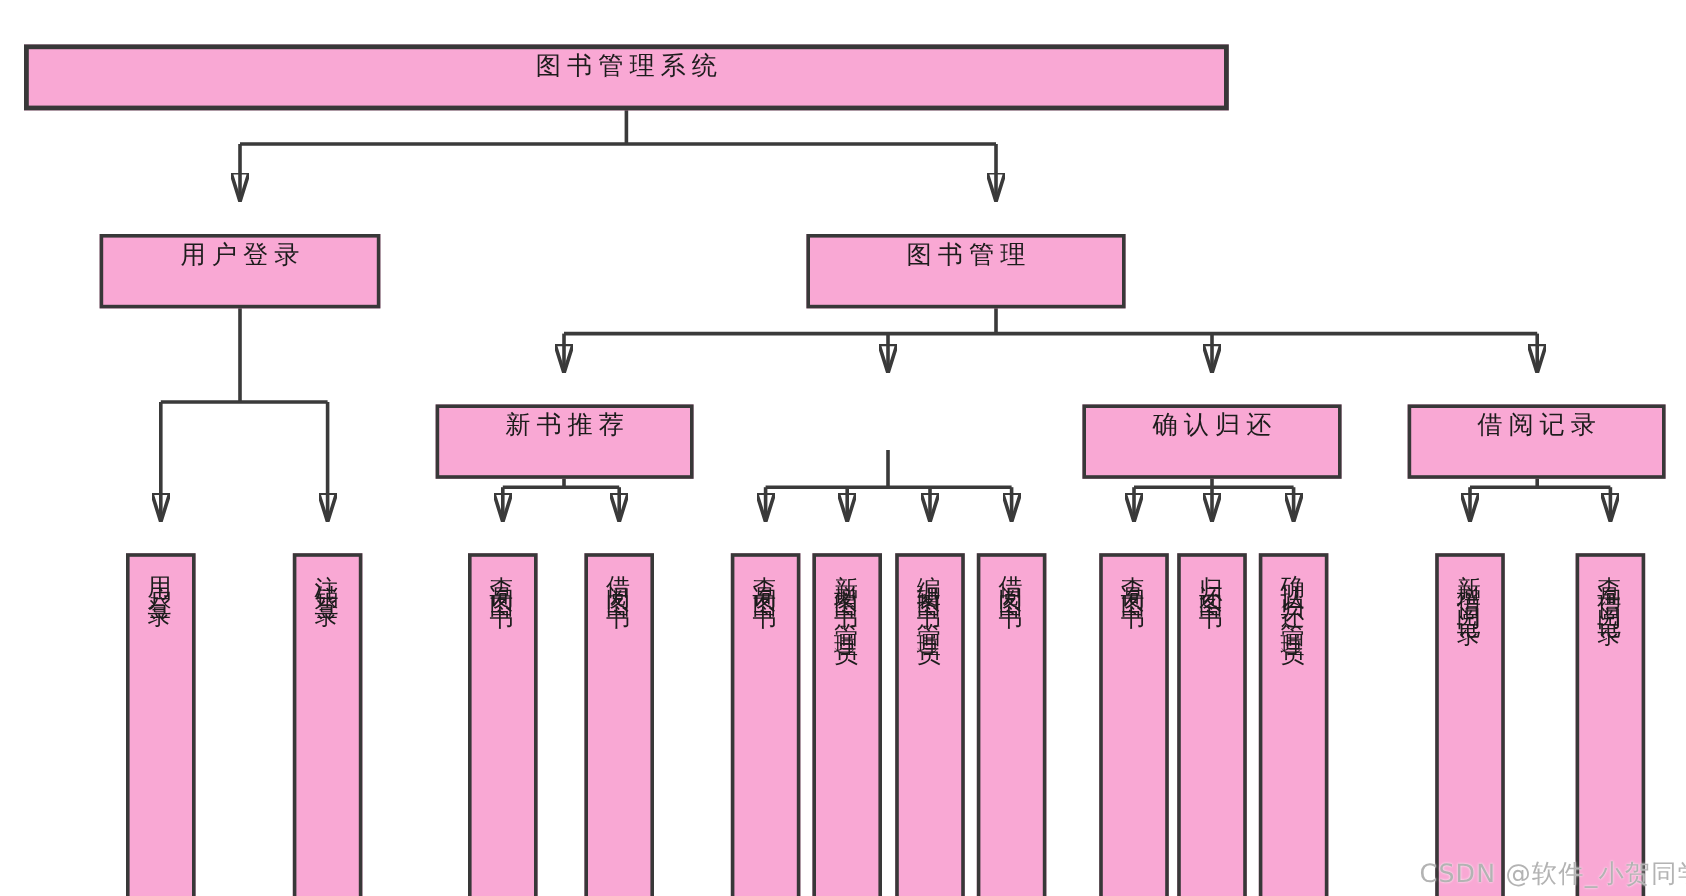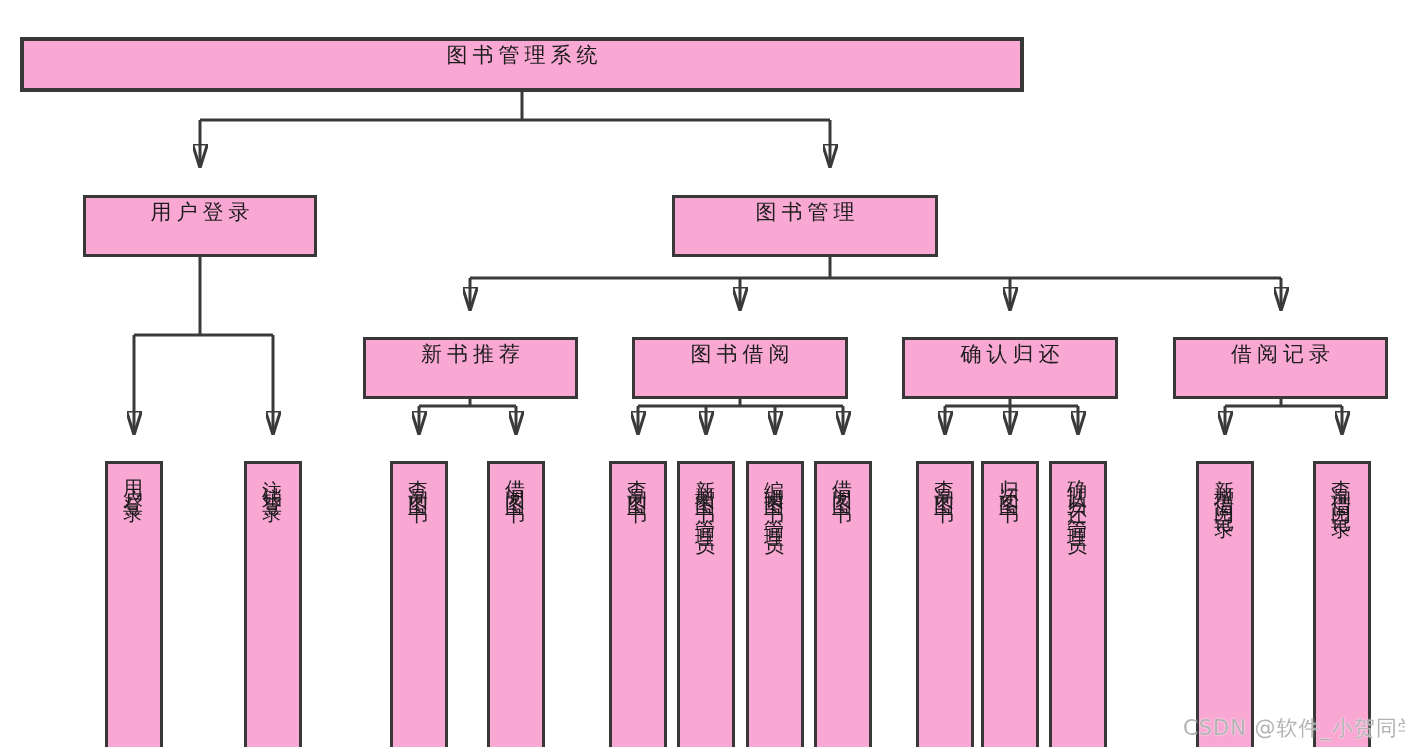--- a/index.html
+++ b/index.html
@@ -136,23 +136,20 @@
   <div class="node hbox" style="left:83px; top:171px; width:234px; height:62px;">
     <span>用户登录</span>
   </div>
   <div class="node hbox" style="left:672px; top:171px; width:266px; height:62px;">
     <span>图书管理</span>
   </div>
 
   <div class="node hbox" style="left:363px; top:313px; width:215px; height:62px;">
     <span>新书推荐</span>
   </div>
-  <div class="node hbox" style="left:632px; top:313px; width:216px; height:62px;">
-    <span>图书借阅</span>
-  </div>
   <div class="node hbox" style="left:902px; top:313px; width:216px; height:62px;">
     <span>确认归还</span>
   </div>
   <div class="node hbox" style="left:1173px; top:313px; width:215px; height:62px;">
     <span>借阅记录</span>
   </div>
 
   <div class="node vbox" style="left:105px; top:437px; width:58px; height:298px;">
     <span>用户登录</span>
   </div>

